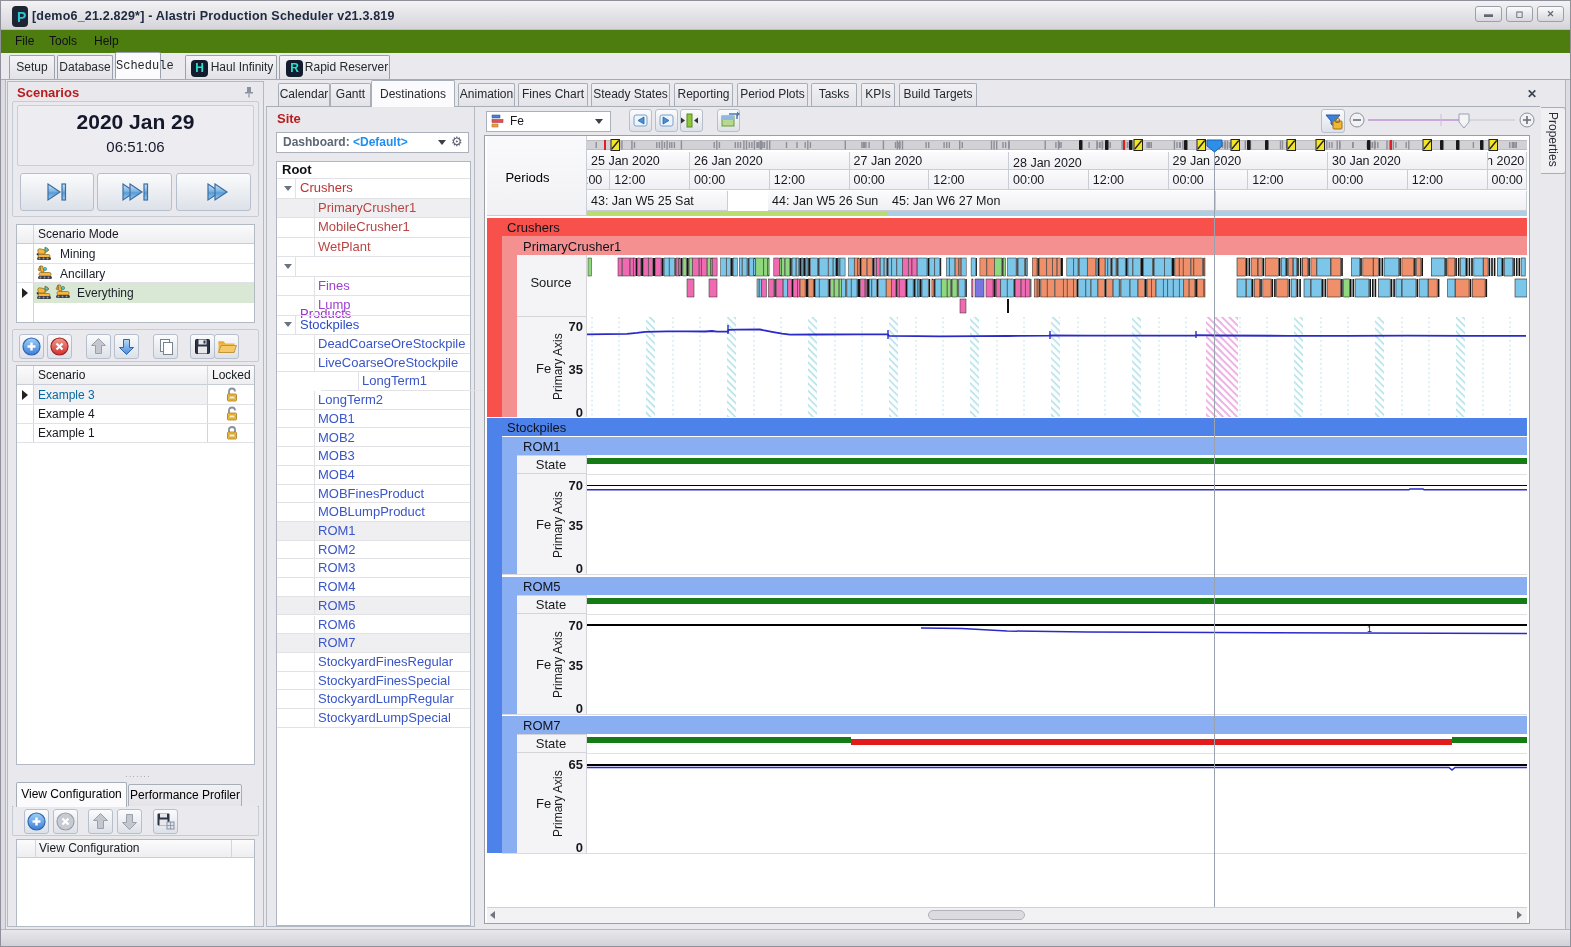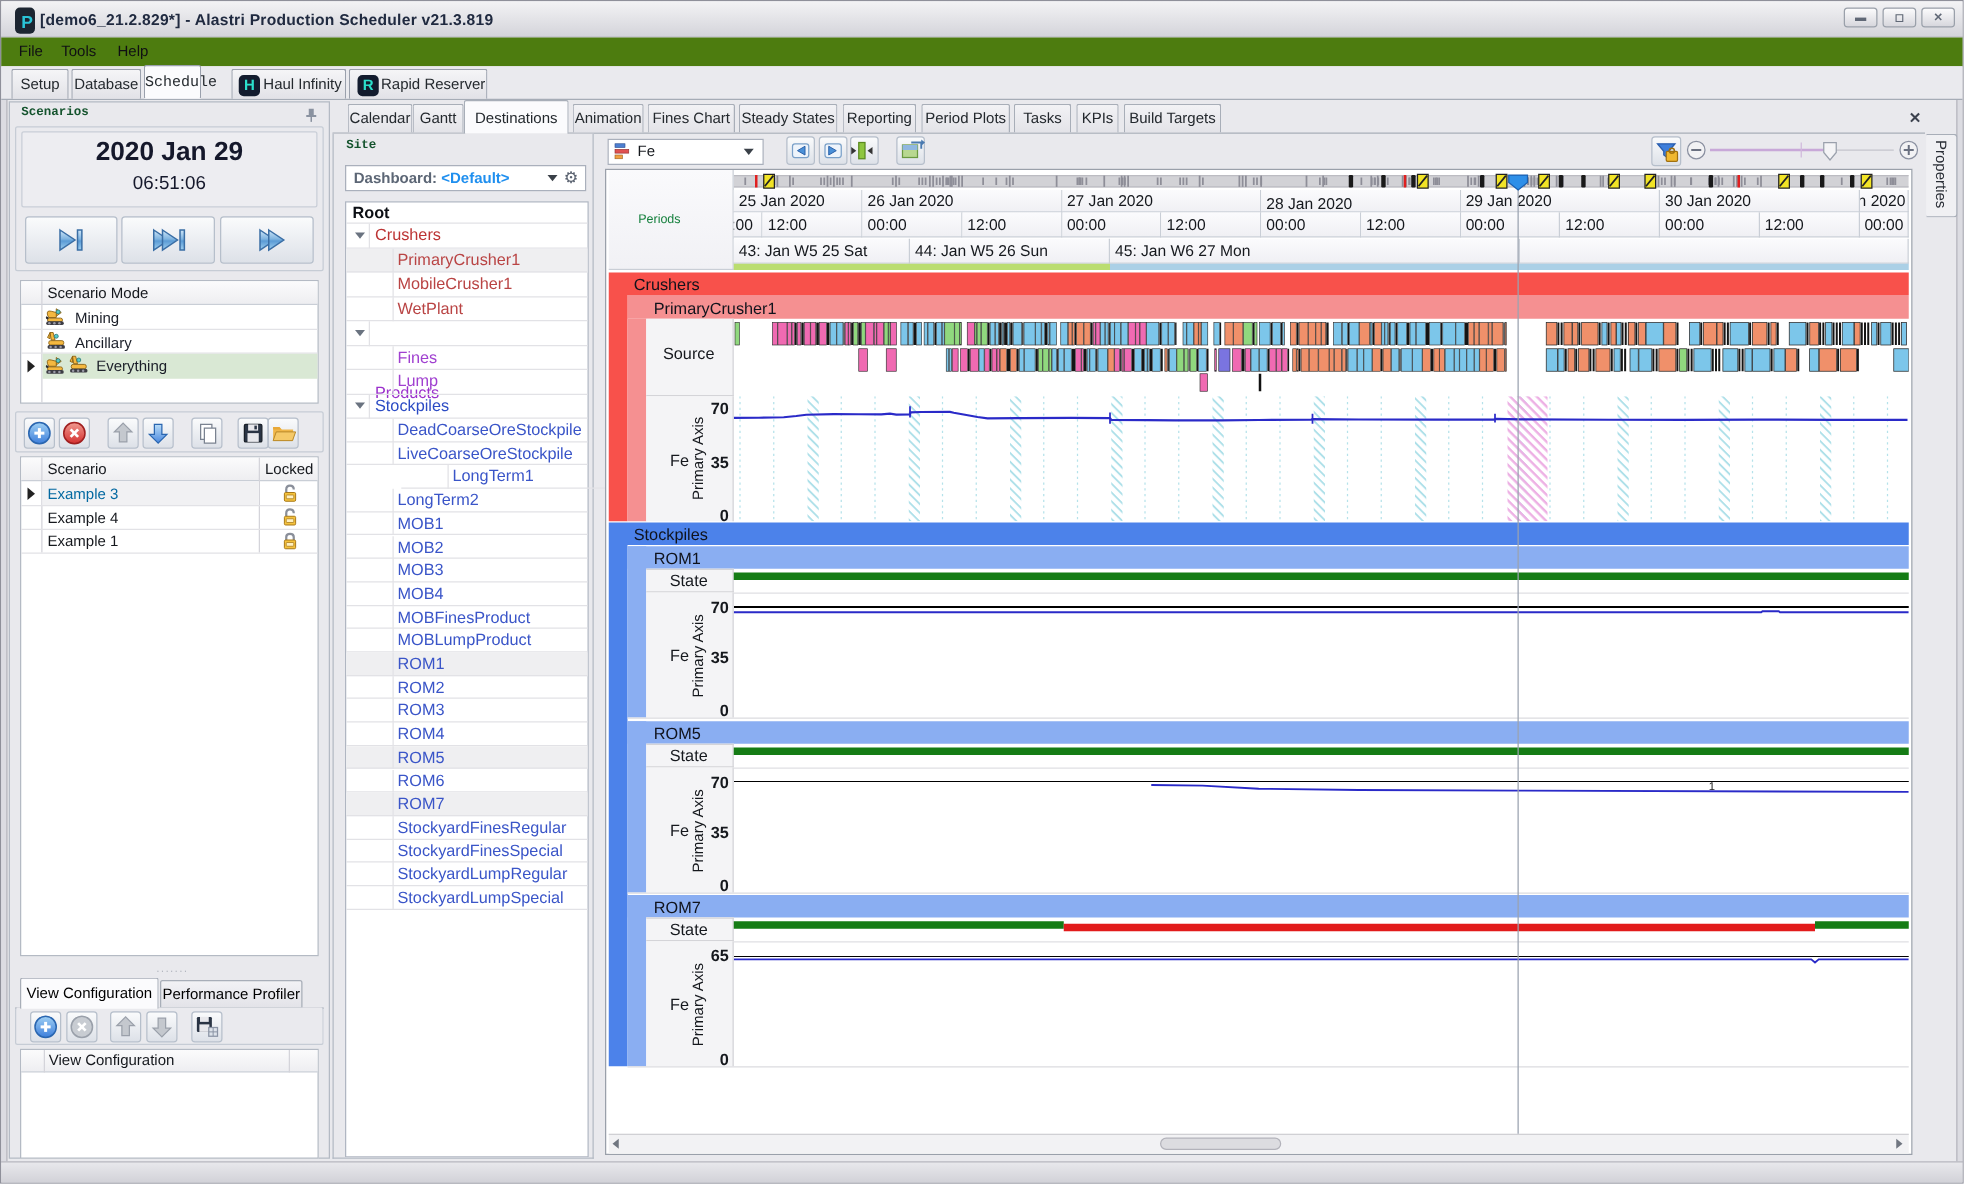--- a/index.html
+++ b/index.html
@@ -19,21 +19,21 @@
 #maintabs { position:absolute; left:1px; top:53px; width:1569px; height:27px; background:#eaeaee; border-bottom:1px solid #a6acb6;}
 .mtab { position:absolute; bottom:0px; height:24px; background:linear-gradient(#f5f5f7,#e2e2e7);
   border:1px solid #9aa0ac; border-bottom:none; border-radius:2px 2px 0 0;
   font-size:12px; color:#24292e; padding-top:4px; text-align:center; white-space:nowrap;}
 .mtab.active { height:27px; background:#fbfbfd; padding-top:6px; z-index:3; border-bottom:1px solid #fbfbfd; }
 .ticon { position:absolute; top:3px; width:17px; height:17px; border-radius:4px; background:#131c2e; color:#2be0cc; font-size:12px; font-weight:bold; line-height:17px; text-align:center;}
 .mtab.active .ticon, .mtab .ticon { top:auto; }
 #content { position:absolute; left:1px; top:80px; width:1569px; height:849px; background:#e9e9ed; }
 
 #leftpanel { position:absolute; left:7px; top:81px; width:257px; height:846px; background:#e9e9ed; border:1px solid #b4bac4; }
-.phead { font-size:10px; font-weight:bold; color:#14532d;font-family:Liberation Mono, monospace; }
+.phead { font-size:13px; font-weight:bold; color:#b91c1c; }
 .groupbox { position:absolute; border:1px solid #c6ccd5; border-radius:2px; background:#eaeaee; }
 .gbtn { position:absolute; border:1px solid #b6bfcb; border-radius:3px; background:linear-gradient(#fafbfc,#dde1e8); }
 .grid { position:absolute; background:#fff; border:1px solid #b4bac4; }
 .gridhead { position:absolute; background:linear-gradient(#fbfbfc,#eeeef1); border-bottom:1px solid #c9ced6; color:#15181d; }
 
 .stab { position:absolute; height:23px; top:83px; background:linear-gradient(#f2f2f5,#e3e3e8);
   border:1px solid #a8aeb8; border-bottom:none; border-radius:2px 2px 0 0; font-size:12px; color:#24292e;
   padding-top:3px; text-align:center; white-space:nowrap; z-index:2;}
 .stab.active { top:80px; height:27px; background:#fbfbfd; padding-top:6px; z-index:3;}
 #subtabline { position:absolute; left:266px; top:106px; width:1274px; height:1px; background:#a8aeb8; }
@@ -498,21 +498,21 @@
   <line x1="110" y1="8" x2="166" y2="8" stroke="#c4c4cc" stroke-width="1"></line>
   <line x1="92" y1="2" x2="92" y2="14" stroke="#d0b8dc" stroke-width="1"></line>
   <path d="M110 2 L120 2 L120 10 L115 16 L110 10 Z" fill="#f4f4f6" stroke="#9aa0ac"></path>
   <circle cx="178" cy="8" r="7" fill="#f2f2f4" stroke="#8a90a0"></circle>
     <rect x="174" y="7.2" width="8" height="1.6" fill="#6a7080"></rect>
     <rect x="177.2" y="4" width="1.6" height="8" fill="#6a7080"></rect>
 </svg>
 
 <div id="chartbox"></div>
 <div class="abs" style="left:487px; top:136px; width:100px; height:80px; background:linear-gradient(#fafafc,#f1f1f5); border-right:1px solid #c9ced6; border-bottom:1px solid #c9ced6;"></div>
-<div class="abs" style="left:487px; top:170px; width:81px; text-align:center; font-size:10px; color:#15803d;">Periods</div>
+<div class="abs" style="left:487px; top:170px; width:81px; text-align:center; font-size:13px; color:#000000;">Periods</div>
 
 <svg id="rulersvg" class="abs" style="left:587px; top:137px;" width="940" height="15" viewBox="0 0 940 15">
     <rect x="0" y="3" width="940" height="10" fill="#d2d2d6"></rect>
     <rect x="0" y="3" width="940" height="1" fill="#bcbcc2"></rect>
     <rect x="0" y="12" width="940" height="1" fill="#bcbcc2"></rect>
     <rect x="561.0" y="5" width="1.4" height="6" fill="#8e8e98"></rect>
     <rect x="563.6" y="5" width="1.4" height="6" fill="#8e8e98"></rect>
     <rect x="166.7" y="3.5" width="1.4" height="9" fill="#8e8e98"></rect>
     <rect x="169.3" y="5" width="1.4" height="6" fill="#8e8e98"></rect>
     <rect x="805.6" y="3.5" width="1.4" height="9" fill="#8e8e98"></rect>
@@ -742,21 +742,21 @@
     </div>
     <div class="hdrcell" style="left:1407.75px; top:170px; width:79.75px; height:20px;">
       <span style="position:absolute; left:4px; top:2.5px;">12:00</span>
     </div>
     <div class="hdrcell" style="left:1487.5px; top:170px; width:39.5px; height:20px;">
       <span style="position:absolute; left:4px; top:2.5px;">00:00</span>
     </div>
     <div class="hdrcell" style="left:587px; top:191px; width:141px; height:20px;">
       <span style="position:absolute; left:4px; top:2.5px;">43: Jan W5 25 Sat</span>
     </div>
-    <div class="hdrcell" style="left:728px; top:191px; width:160px; height:20px;">
+    <div class="hdrcell" style="left:768px; top:191px; width:160px; height:20px;">
       <span style="position:absolute; left:4px; top:2.5px;">44: Jan W5 26 Sun</span>
     </div>
     <div class="hdrcell" style="left:888px; top:191px; width:328px; height:20px;">
       <span style="position:absolute; left:4px; top:2.5px;">45: Jan W6 27 Mon</span>
     </div>
     <div class="hdrcell" style="left:1216px; top:191px; width:311px; height:20px;"></div>
     <div class="abs" style="left:587px; top:211px; width:301px; height:5px; background:#badd70;"></div>
     <div class="abs" style="left:888px; top:211px; width:639px; height:5px; background:#abd0e6;"></div>
   </div>
 

